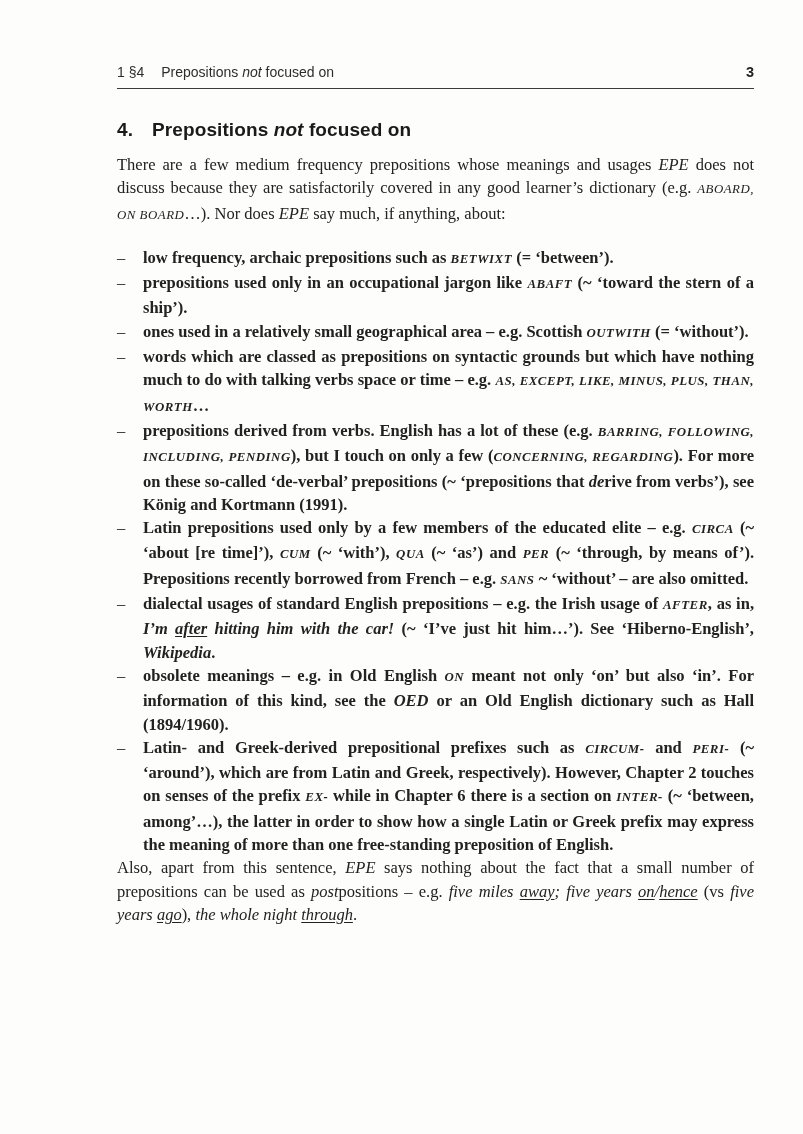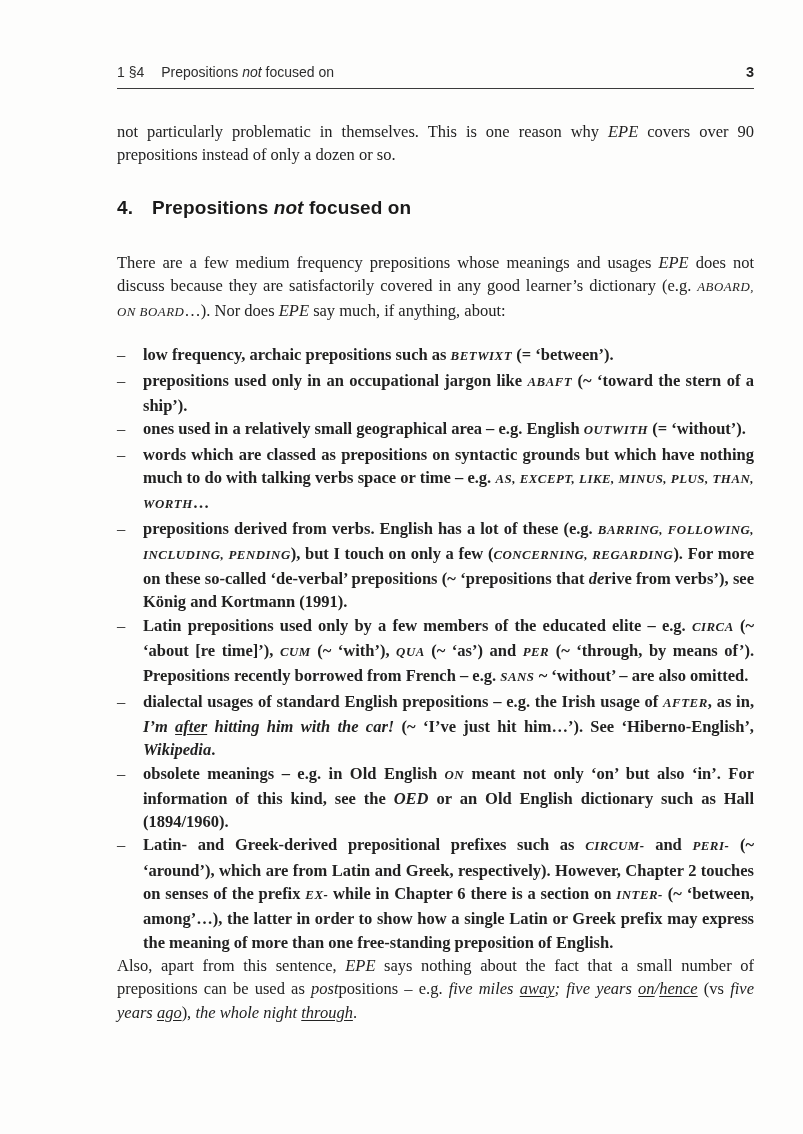--- a/index.html
+++ b/index.html
@@ -46,21 +46,21 @@
     margin: 30px 0 0 0;
     display: flex;
     gap: 19px;
     font-family: "Liberation Sans", sans-serif;
     font-weight: 700;
     font-size: 19px;
     line-height: 22px;
     color: #1a1a1a;
     letter-spacing: 0.1px;
   }
-  .lead { margin-top: 32px; }
+  .lead { margin-top: 12px; }
   .list { margin-top: 19px; }
   .li { display: flex; }
   .li .marker { flex: none; width: 26px; font-size: 16.5px; line-height: 23.3px; color: #222; }
   .li .li-text { flex: 1; font-weight: bold; }
   .closing { }
   
   .i  { font-style: italic; }
   .sc { font-style: italic; text-transform: uppercase; font-size: 0.78em; letter-spacing: 0.04em; }
   .iu { font-style: italic; text-decoration: underline; text-underline-offset: 2px; }
 </style>
@@ -71,41 +71,40 @@
   <div class="content">
 
     <div class="running-header">
       <div class="rh-left">
         <span>1 §4</span>
         <span><span>Prepositions </span><span class="i">not</span><span> focused on</span></span>
       </div>
       <span class="rh-pagenum">3</span>
     </div>
 
-    <p class="body intro"><span>not particularly problematic in themselves. This is one reason why </span><span class="i">EPE</span><span> covers over 90 prepositions instead of only a dozen or so.</span></p>
 
     <h2 class="section-heading">
       <span class="sec-num">4.</span>
       <span class="sec-title"><span>Prepositions </span><span class="i">not </span><span>focused on</span></span>
     </h2>
 
     <p class="body lead"><span>There are a few medium frequency prepositions whose meanings and usages </span><span class="i">EPE</span><span> does not discuss because they are satisfactorily covered in any good learner’s dictionary (e.g. </span><span class="sc">aboard, on board</span><span>…). Nor does </span><span class="i">EPE</span><span> say much, if anything, about:</span></p>
 
     <div class="list">
       <div class="li body">
         <span class="marker">–</span>
         <span class="li-text"><span>low frequency, archaic prepositions such as </span><span class="sc">betwixt</span><span> (= ‘between’).</span></span>
       </div>
       <div class="li body">
         <span class="marker">–</span>
         <span class="li-text"><span>prepositions used only in an occupational jargon like </span><span class="sc">abaft</span><span> (~ ‘toward the stern of a ship’).</span></span>
       </div>
       <div class="li body">
         <span class="marker">–</span>
-        <span class="li-text"><span>ones used in a relatively small geographical area – e.g. English </span><span class="sc">outwith</span><span> (= ‘without’).</span></span>
+        <span class="li-text"><span>ones used in a relatively small geographical area – e.g. Scottish </span><span class="sc">outwith</span><span> (= ‘without’).</span></span>
       </div>
       <div class="li body">
         <span class="marker">–</span>
         <span class="li-text"><span>words which are classed as prepositions on syntactic grounds but which have nothing much to do with talking verbs space or time – e.g. </span><span class="sc">as, except, like, minus, plus, than, worth</span><span>…</span></span>
       </div>
       <div class="li body">
         <span class="marker">–</span>
         <span class="li-text"><span>prepositions derived from verbs. English has a lot of these (e.g. </span><span class="sc">barring, following, including, pending</span><span>), but I touch on only a few (</span><span class="sc">concerning, regarding</span><span>). For more on these so-called ‘de-verbal’ prepositions (~ ‘prepositions that </span><span class="i">de</span><span>rive from verbs’), see König and Kortmann (1991).</span></span>
       </div>
       <div class="li body">

